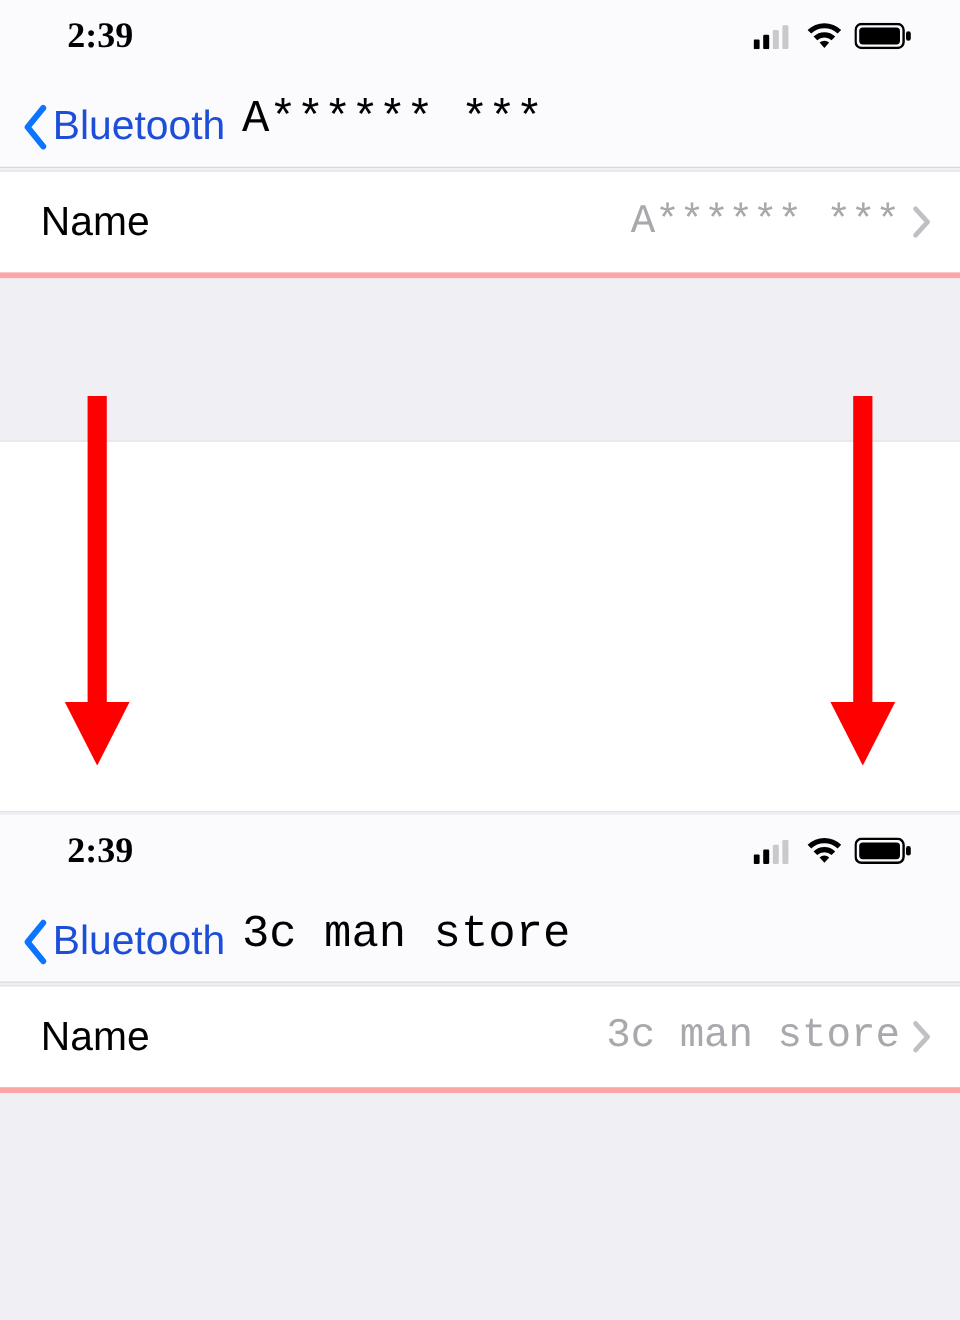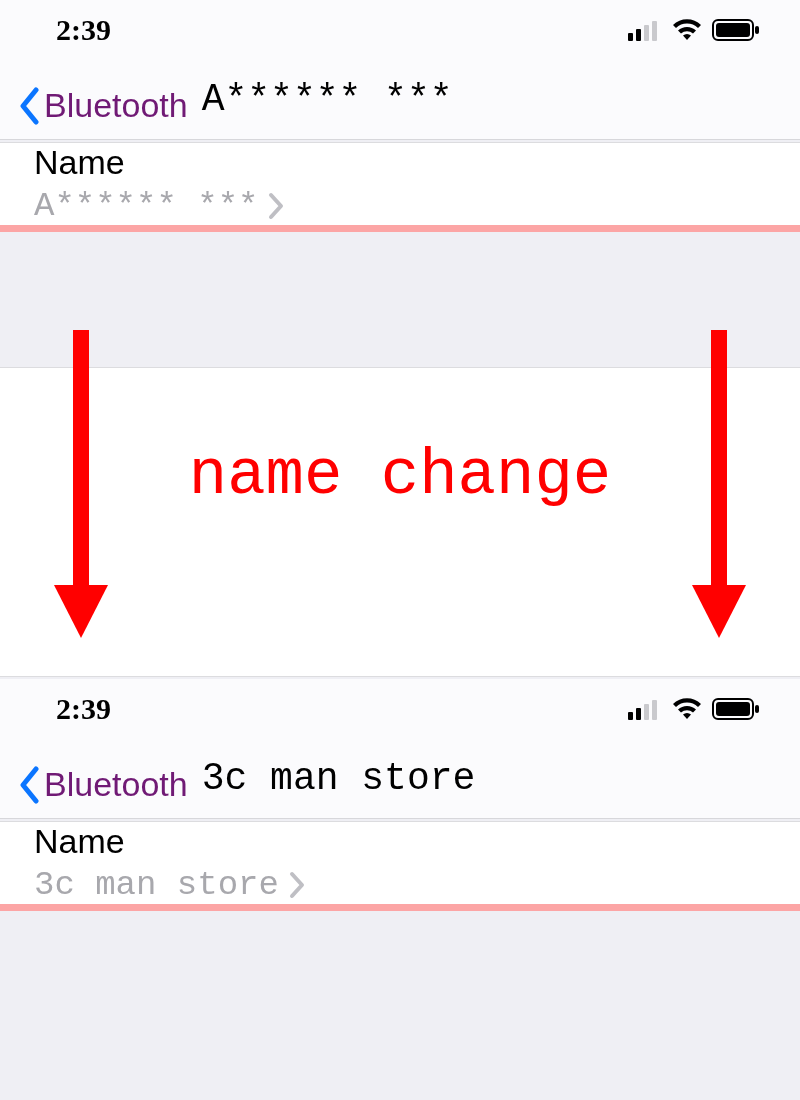--- a/index.html
+++ b/index.html
@@ -33,46 +33,45 @@
     height: 80px;
     display: flex;
     align-items: center;
     padding: 0 18px;
     border-bottom: 1px solid #d7d7db;
     position: relative;
   }
   .nav-back {
     display: flex;
     align-items: flex-end;
-    color: #701a75;
+    color: #1d4ed8;
     font-size: 34px;
     font-weight: 400;
     gap: 4px;
     margin-top: 12px;
   }
   .nav-back svg { display:block; }
   .nav-title {
     font-family: "Courier New", monospace;
     font-size: 38px;
     font-weight: 400;
     color: #000;
     margin-left: 14px;
     white-space: nowrap;
   }
 
   .row {
     background: #ffffff;
     height: 90px;
     display: flex;
-    align-items: flex-start;
+    align-items: center;
     justify-content: space-between;
     padding: 0 24px 0 34px;
     border-top: 1px solid #dcdcdf;
-    border-bottom: 7px solid #fca5a5;
-    flex-direction: column;
+    border-bottom: 5px solid #fca5a5;
   }
   .row-label {
     font-size: 34px;
     color: #000;
   }
   .row-value-wrap {
     display: flex;
     align-items: center;
     gap: 10px;
     color: #a8a8ad;
@@ -210,14 +209,13 @@
 
   <svg style="position:absolute;left:46px;top:330px;" width="70" height="310" viewBox="0 0 70 310">
     <line x1="35" y1="0" x2="35" y2="260" stroke="#ff0000" stroke-width="16"></line>
     <polygon points="8,255 62,255 35,308" fill="#ff0000"></polygon>
   </svg>
 
   <svg style="position:absolute;left:684px;top:330px;" width="70" height="310" viewBox="0 0 70 310">
     <line x1="35" y1="0" x2="35" y2="260" stroke="#ff0000" stroke-width="16"></line>
     <polygon points="8,255 62,255 35,308" fill="#ff0000"></polygon>
   </svg>
-  <div class="anno-text">name change</div>
 </div>
 
 </body></html>

